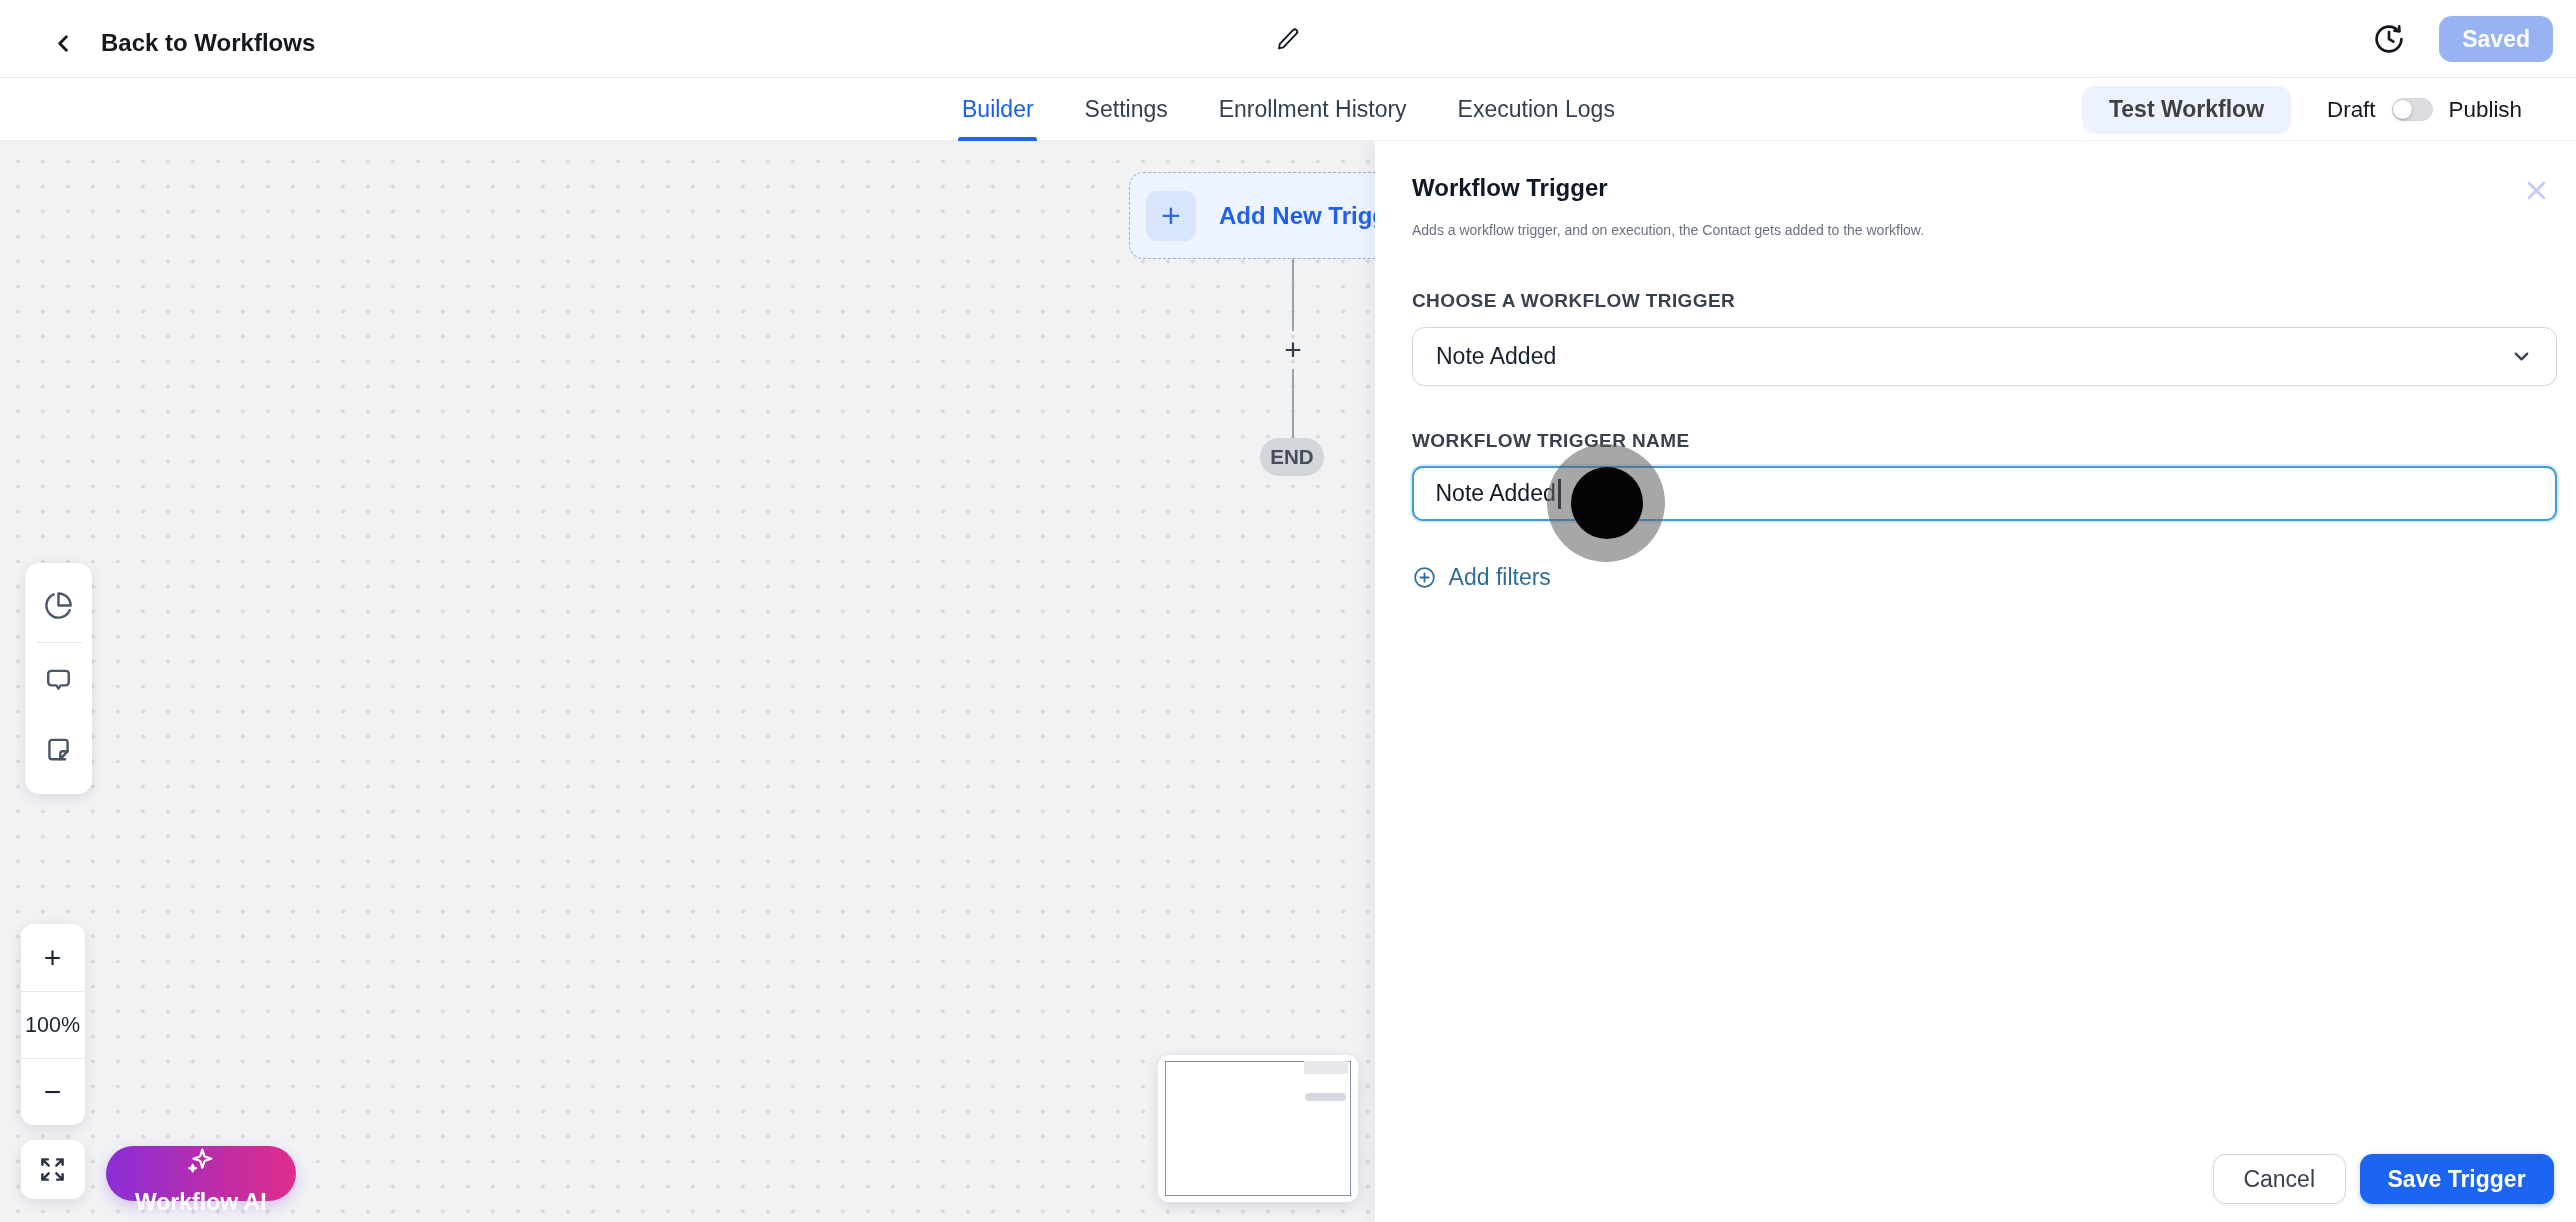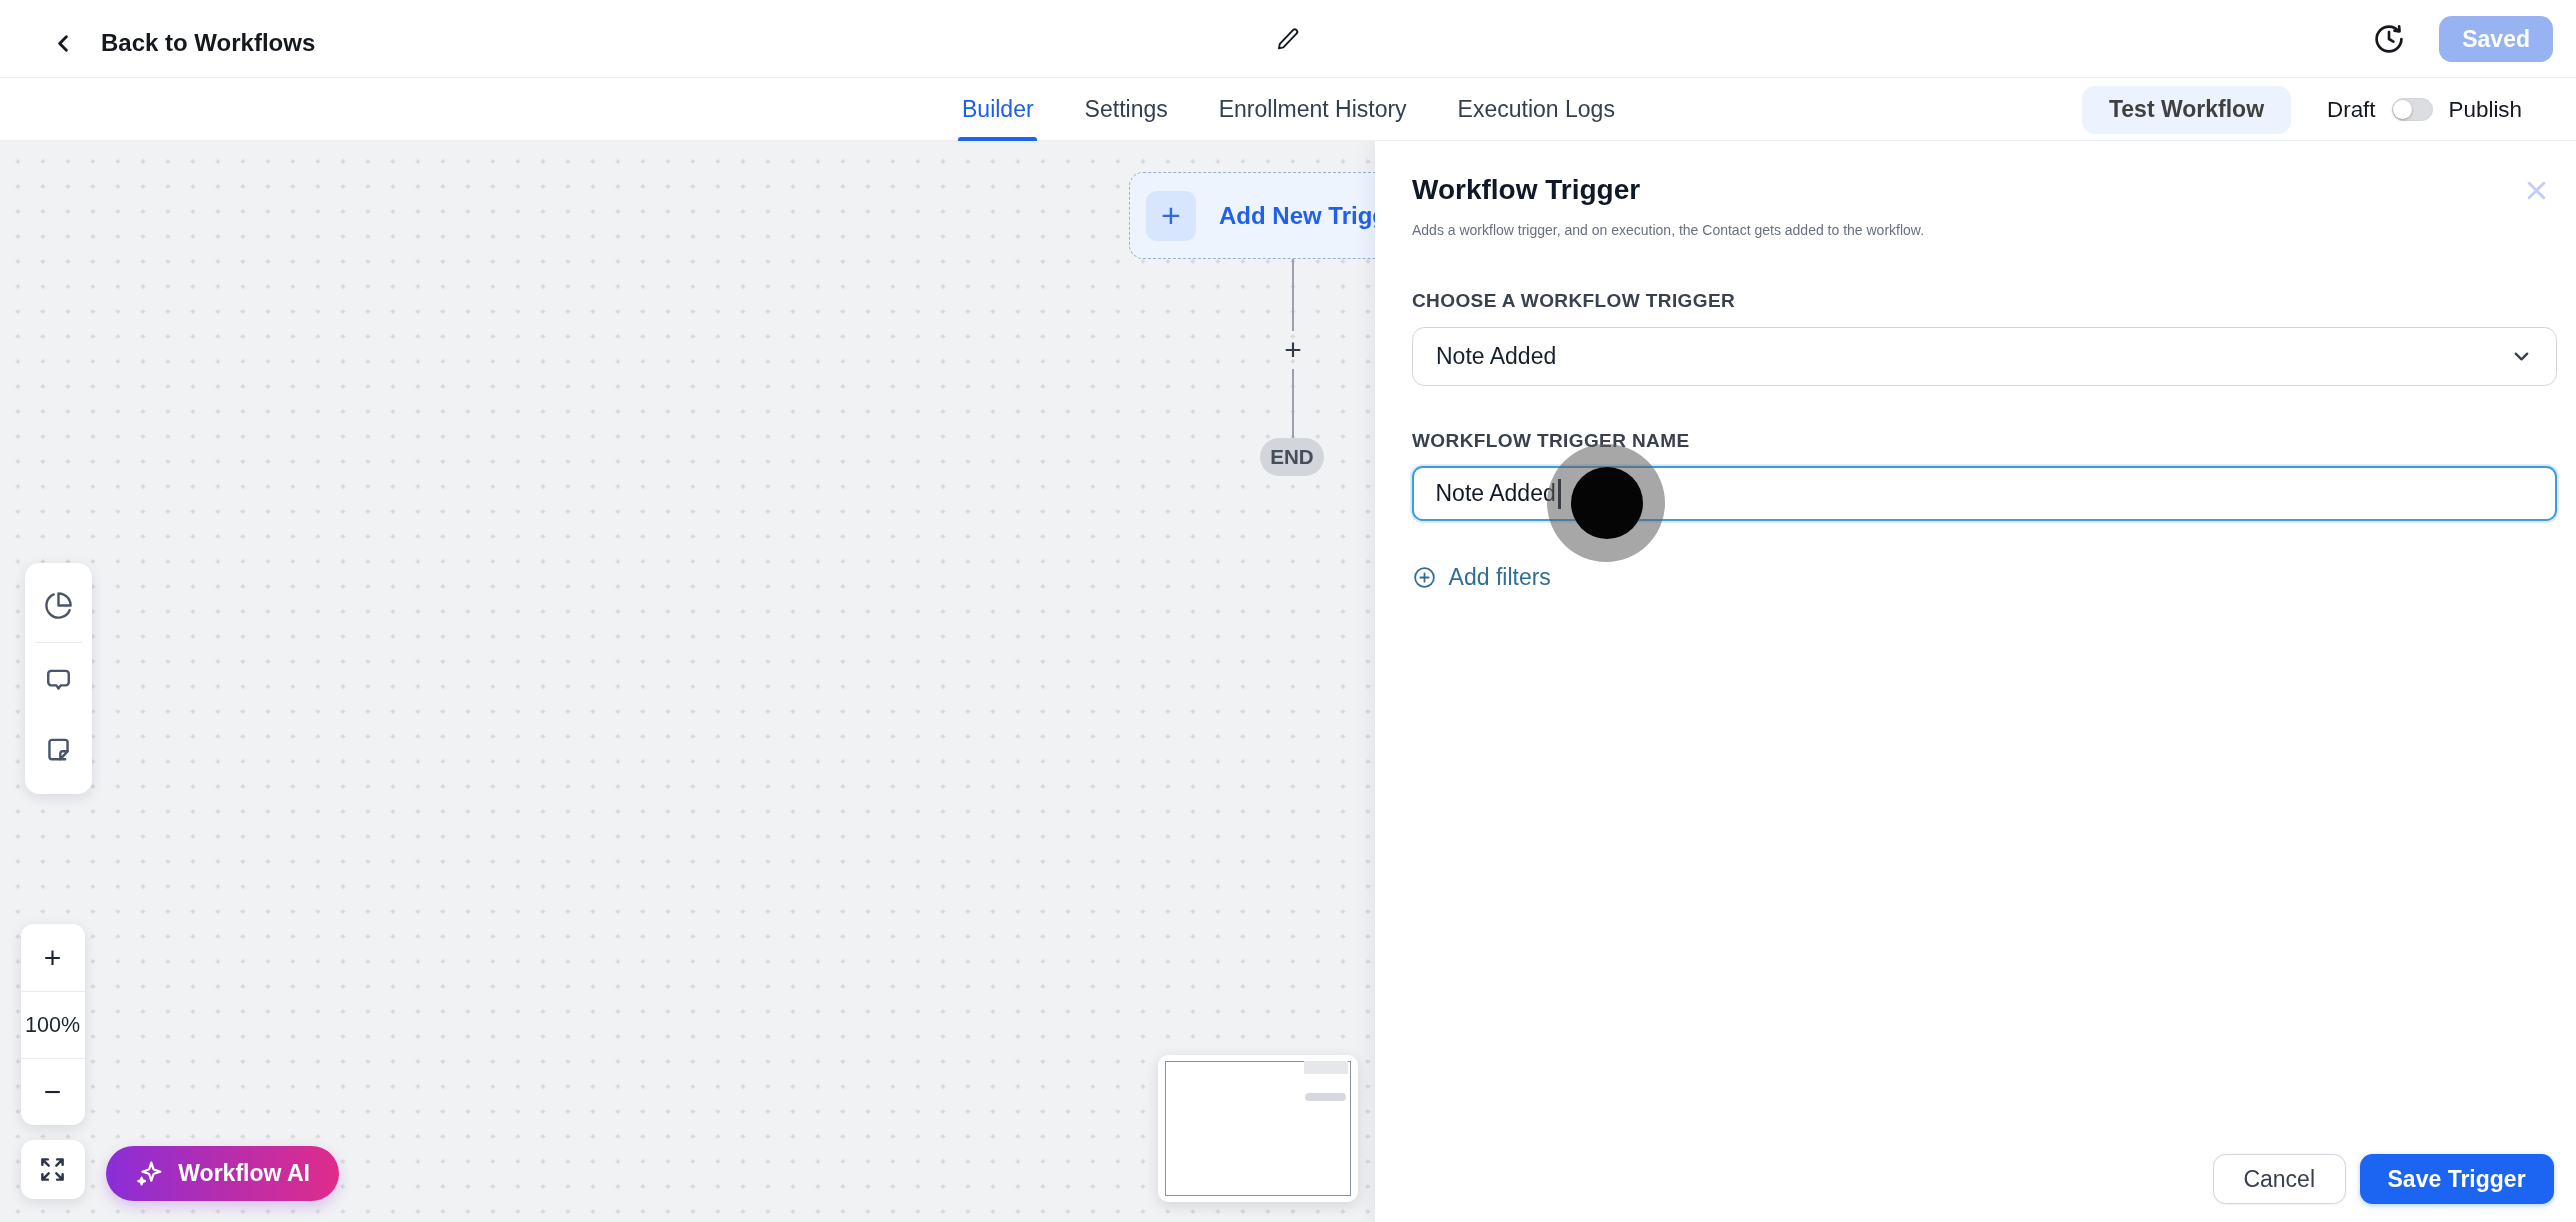--- a/index.html
+++ b/index.html
@@ -47,30 +47,30 @@
   .rail-divider { width:47px; height:0.9px; background:#e7e9ed; margin:21.5px 0 23px; }
   .rail .gap { height:39px; }
 
   .zoomcard { position:absolute; left:20.6px; top:784px; width:64px; background:#fff; border-radius:12.5px; box-shadow:0 3.6px 12.5px rgba(16,24,40,.10); overflow:hidden; }
   .zoomcell { height:67px; display:flex; align-items:center; justify-content:center; font-size:30px; color:#1b2430; cursor:pointer; }
   .zoomcell + .zoomcell { border-top:0.9px solid #e8eaee; }
   .zoomcell.pct { font-size:21.5px; font-weight:500; cursor:default; }
 
   .fscard { position:absolute; left:20.6px; top:1000px; width:64px; height:59px; background:#fff; border-radius:12.5px; box-shadow:0 3.6px 12.5px rgba(16,24,40,.10); display:flex; align-items:center; justify-content:center; cursor:pointer; }
 
-  .wfai { position:absolute; left:106px; top:1006px; height:55px; padding:0 29px; border-radius:29px; border:none; display:flex; align-items:center; gap:14.3px; background:linear-gradient(90deg,#8a2ed7 0%, #b92daa 55%, #e02c8b 100%); color:#fff; font-size:23px; font-weight:600; cursor:pointer; box-shadow:0 5.4px 14.3px rgba(138,46,215,.25); }
+  .wfai { position:absolute; left:106px; top:1006px; height:55px; padding:0 29px; border-radius:29px; border:none; display:flex; align-items:center; gap:14.3px; background:linear-gradient(90deg,#8a2ed7 0%, #b92daa 55%, #e02c8b 100%); color:#fff; font-size:23px; font-weight:600; cursor:pointer; box-shadow:0 5.4px 14.3px rgba(138,46,215,.25);flex-direction:column; }
 
   .minimap { position:absolute; left:1158px; top:915px; width:200px; height:147px; background:#fff; border-radius:10.7px; box-shadow:0 3.6px 14.3px rgba(16,24,40,.12); }
   .minimap-view { position:absolute; left:7.2px; top:6.3px; right:7.2px; bottom:6.3px; border:1.8px solid #8493aa; background:#fff; }
   .mini-node { position:absolute; left:146px; top:6.3px; width:44px; height:12.5px; background:#e5e7ea; }
   .mini-end { position:absolute; left:147px; top:38px; width:41px; height:8px; border-radius:4.5px; background:#d5d8dc; }
 
   
   .panel { position:absolute; left:1375px; top:140px; width:1201px; height:1082px; background:#fff; box-shadow:-7.2px 0 16px rgba(16,24,40,.05); }
-  .panel-title { position:absolute; left:37px; top:34px; font-size:28px; font-weight:600; color:#101828; }
+  .panel-title { position:absolute; left:37px; top:34px; font-size:24px; font-weight:600; color:#101828; }
   .panel-close { position:absolute; right:21.5px; top:32px; width:36px; height:36px; display:flex; align-items:center; justify-content:center; cursor:pointer; }
   .panel-desc { position:absolute; left:37px; top:82px; font-size:14px; color:#68707f; }
   .field-label { position:absolute; left:37px; font-size:19px; font-weight:700; letter-spacing:0.4px; color:#39414f; }
   .select-box { position:absolute; left:37px; top:187px; width:1145px; height:59px; border:1.3px solid #d0d5dd; border-radius:12.5px; background:#fff; display:flex; align-items:center; justify-content:space-between; padding:0 23px; cursor:pointer; }
   .select-value { font-size:23px; color:#16202e; }
   .text-input { position:absolute; left:37px; top:326px; width:1145px; height:55px; border:2.2px solid #3f9cd8; border-radius:10.7px; background:#fff; display:flex; align-items:center; padding:0 21.5px; box-shadow:0 0 0 1.8px rgba(63,156,216,.22); cursor:text; }
   .input-value { font-size:23px; color:#111927; }
   .caret { display:inline-block; width:2.7px; height:30px; background:#0c1220; margin-left:2.7px; }
   .add-filters { position:absolute; left:37px; top:424px; display:flex; align-items:center; gap:11.6px; color:#2e6e96; font-size:23px; cursor:pointer; }
   .panel-footer { position:absolute; right:22.4px; bottom:18px; display:flex; gap:14px; }

